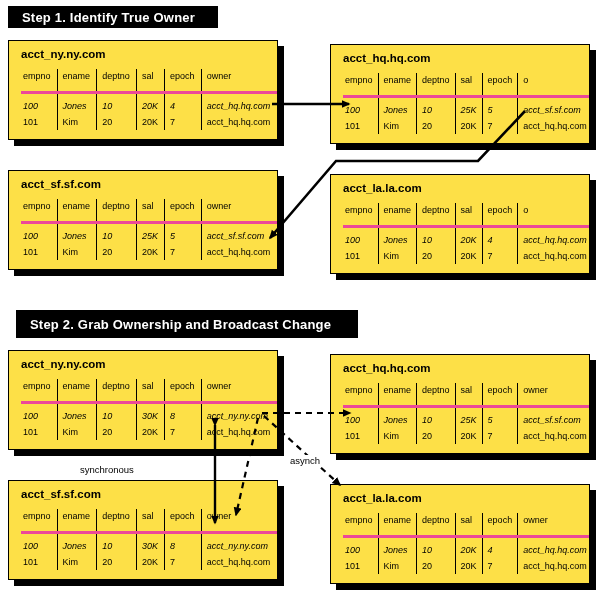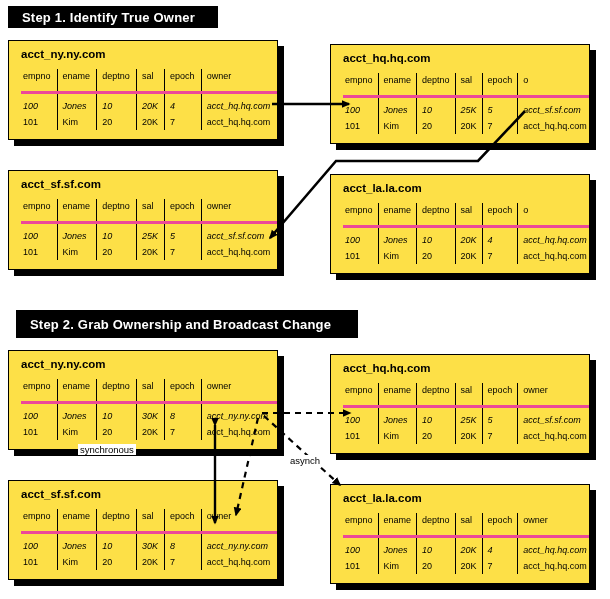--- a/index.html
+++ b/index.html
@@ -385,15 +385,15 @@
     <path d="M215,425 L215,523" stroke="#000" stroke-width="2.4" fill="none" marker-start="url(#ah2)" marker-end="url(#ah)"></path>
 
     <path d="M262,413 L350,413" stroke="#000" stroke-width="2.2" fill="none" stroke-dasharray="6,5" marker-end="url(#ah)"></path>
 
     <path d="M264,416 L340,485" stroke="#000" stroke-width="2.2" fill="none" stroke-dasharray="6,5" marker-end="url(#ah)"></path>
 
     <path d="M258,418 L236,515" stroke="#000" stroke-width="2.2" fill="none" stroke-dasharray="6,5" marker-end="url(#ah)"></path>
   </svg>
 
   <div class="lbl" style="left:288px;top:419px;margin-top:36px;">asynch</div>
-  <div class="lbl" style="left:78px;top:444px;">synchronous</div>
+  <div class="lbl" style="left:78px;top:464px;">synchronous</div>
 
 </div>
 
 </body></html>

